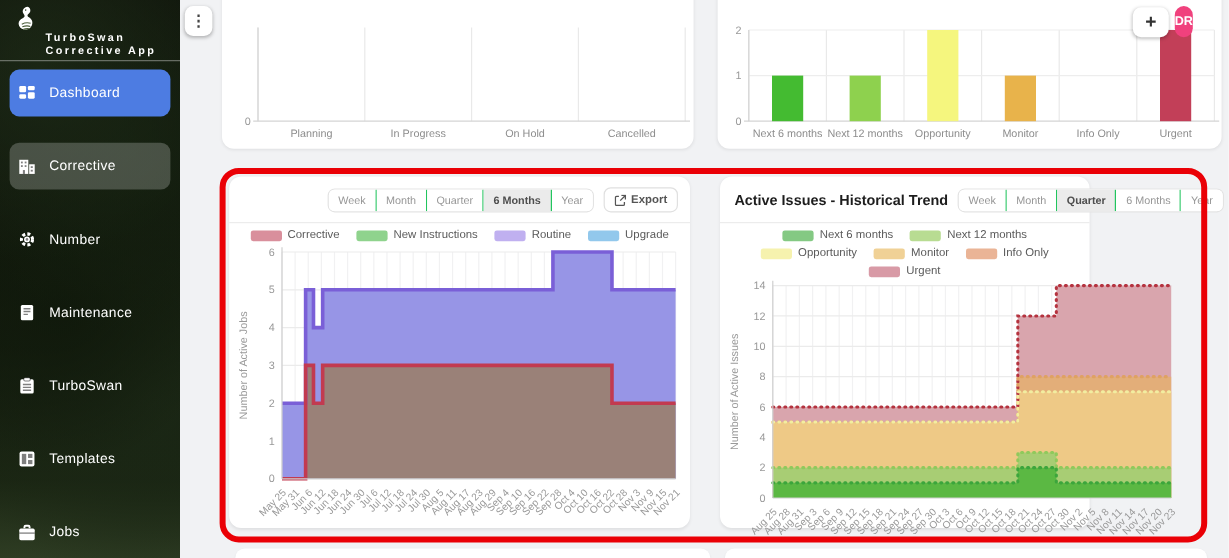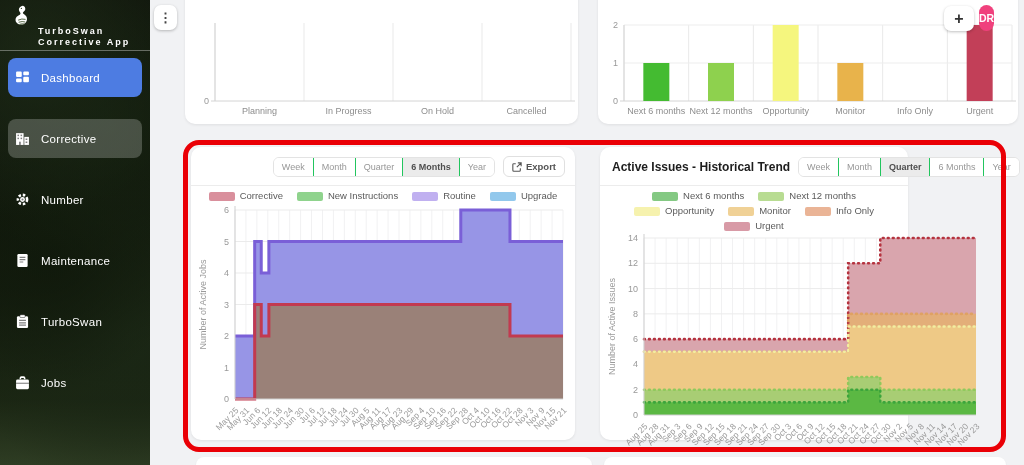--- a/index.html
+++ b/index.html
@@ -132,20 +132,31 @@
         </div>
         <div class="sitem">
           <span class="sicon">
             <svg viewBox="0 0 14 14">
               <rect x="1.8" y="2" width="10.4" height="11" rx="1.2" fill="#fff"></rect>
               <rect x="4.5" y=".7" width="5" height="2.6" rx="1" fill="#fff" stroke="rgba(0,0,0,.5)" stroke-width=".8"></rect>
               <path d="M3.8 6h6.4M3.8 8.2h6.4M3.8 10.4h6.4" stroke="rgba(0,0,0,.5)" stroke-width="1.1" fill="none"></path>
             </svg>
           </span>
           <span class="slabel">TurboSwan</span>
+        </div>
+        <div class="sitem">
+          <span class="sicon">
+            <svg viewBox="0 0 14 14">
+              <rect x="1.2" y="1.2" width="11.6" height="11.6" rx="1.6" fill="#fff"></rect>
+              <rect x="3" y="3" width="3.4" height="8" fill="rgba(0,0,0,.5)"></rect>
+              <rect x="7.8" y="3" width="3.4" height="3.2" fill="rgba(0,0,0,.5)"></rect>
+              <rect x="7.8" y="7.8" width="3.4" height="3.2" fill="rgba(0,0,0,.5)"></rect>
+            </svg>
+          </span>
+          <span class="slabel">Templates</span>
         </div>
         <div class="sitem">
           <span class="sicon">
             <svg viewBox="0 0 14 14">
               <rect x="1" y="4.2" width="12" height="9" rx="1.3" fill="#fff"></rect>
               <path d="M5 4V3a1 1 0 011-1h2a1 1 0 011 1v1" fill="none" stroke="#fff" stroke-width="1.5"></path>
               <rect x="1" y="7.2" width="12" height="1" fill="rgba(0,0,0,.5)"></rect>
             </svg>
           </span>
           <span class="slabel">Jobs</span>

